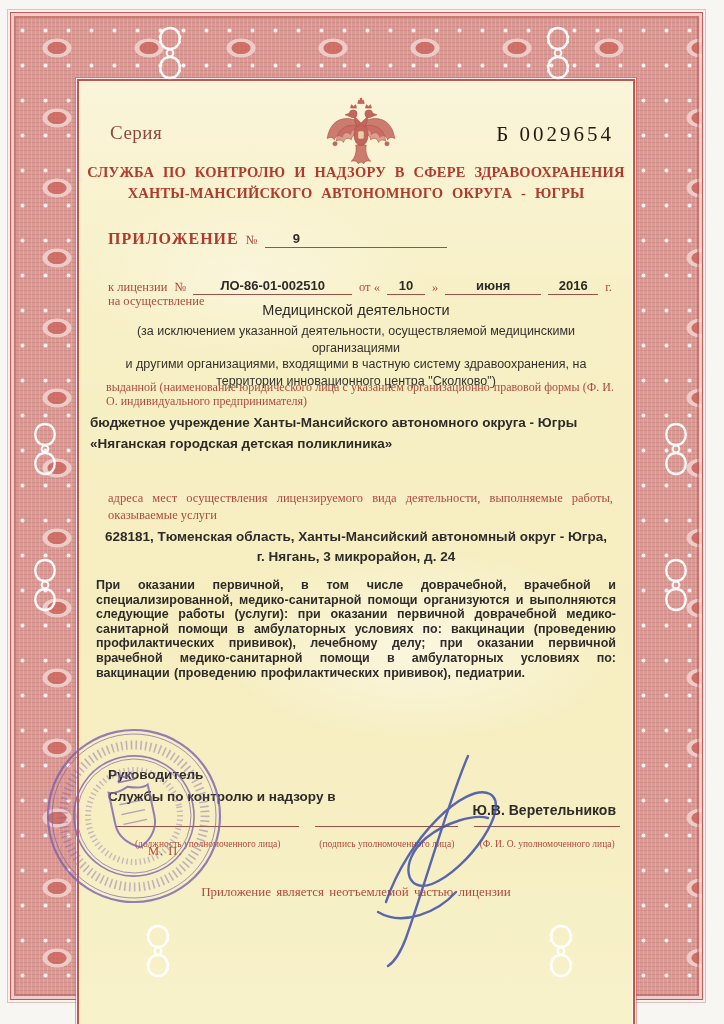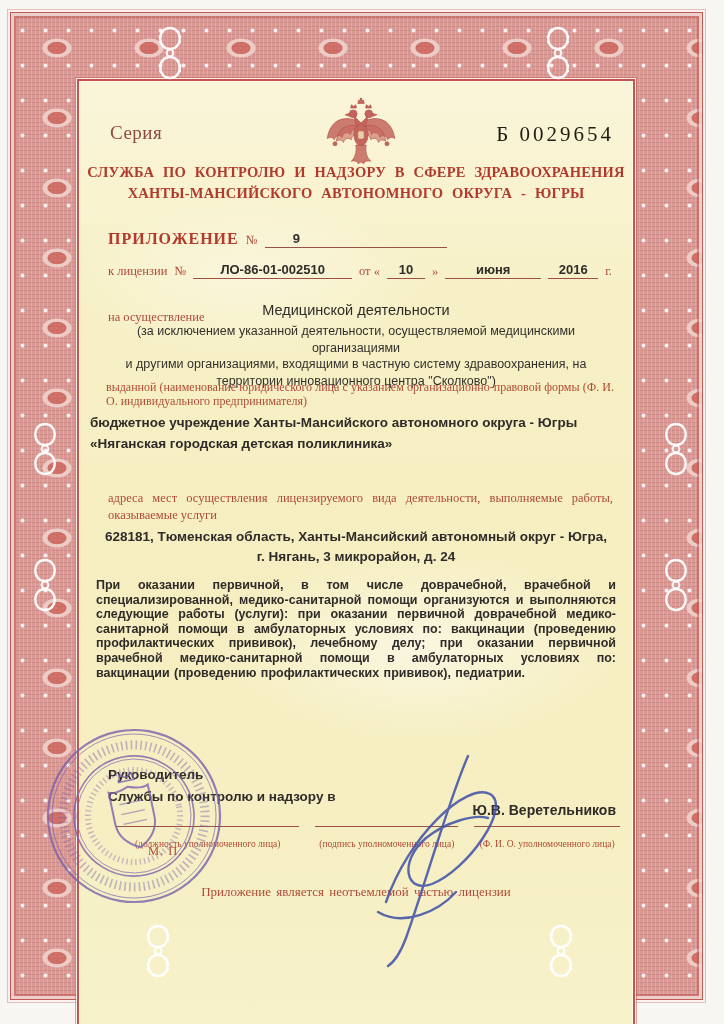--- a/index.html
+++ b/index.html
@@ -30,22 +30,22 @@
   .serial{right:18px;top:40px;font-size:21px;color:#231a12;letter-spacing:3px;font-weight:500;}
   .authority{left:0;right:0;top:80px;text-align:center;color:#b23a2c;font-weight:bold;
     font-size:14.5px;line-height:21px;word-spacing:5px;letter-spacing:.2px;}
   .row{display:flex;align-items:flex-end;gap:7px;left:28px;right:20px;}
   .row .lbl{font-size:12.5px;color:#b04a3b;white-space:nowrap;}
   .row .lbl-big{font-size:16px;font-weight:bold;color:#b23a2c;letter-spacing:1px;white-space:nowrap;}
   .field{border-bottom:1px solid #9d5048;text-align:center;font-family:"Liberation Sans",sans-serif;
     font-weight:bold;font-size:13px;color:#2e2b28;padding:0 4px 1px 4px;white-space:nowrap;}
   .appendix-row{top:148px;}
   .appendix-row .field{width:150px;text-align:left;padding-left:28px;}
-  .license-row{top:180px;}
-  .activity-intro{left:28px;top:228px;font-size:12.5px;color:#b04a3b;}
+  .license-row{top:196px;}
+  .activity-intro{left:28px;top:212px;font-size:12.5px;color:#b04a3b;}
   .activity-title{left:0;right:0;top:220px;text-align:center;font-family:"Liberation Sans",sans-serif;
     font-weight:normal;font-size:14.5px;color:#2e2b28;}
   .activity-note{left:22px;right:22px;top:241px;text-align:center;font-family:"Liberation Sans",sans-serif;
     font-size:12.5px;line-height:16.5px;color:#33302c;white-space:pre-line;}
   .issued-label{left:26px;width:508px;top:299px;font-size:12px;line-height:13.5px;color:#b04a3b;text-align:justify;}
   .org-name{left:10px;right:10px;top:330px;text-align:left;font-family:"Liberation Sans",sans-serif;
     font-weight:bold;font-size:13.5px;line-height:21px;color:#2e2b28;}
   .addresses-label{left:28px;width:505px;top:408px;font-size:12.5px;line-height:17px;color:#b04a3b;text-align:justify;}
   .address-value{left:10px;right:10px;top:445px;text-align:center;font-family:"Liberation Sans",sans-serif;
     font-weight:bold;font-size:13.5px;line-height:20px;color:#2e2b28;}

